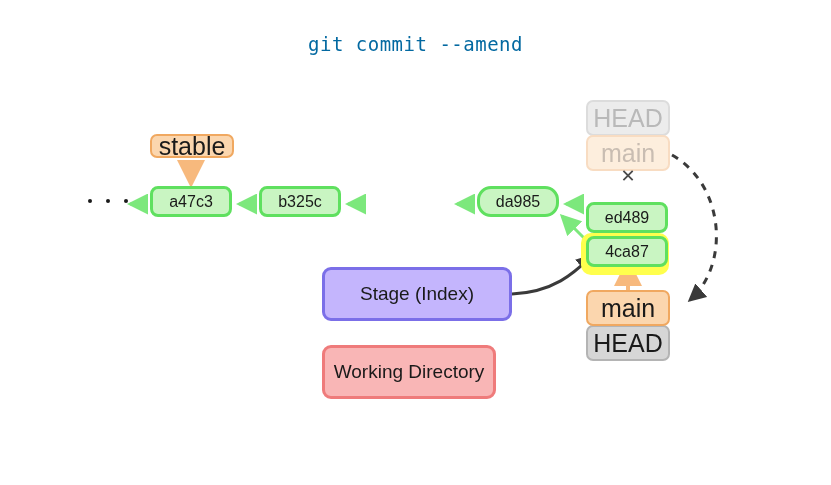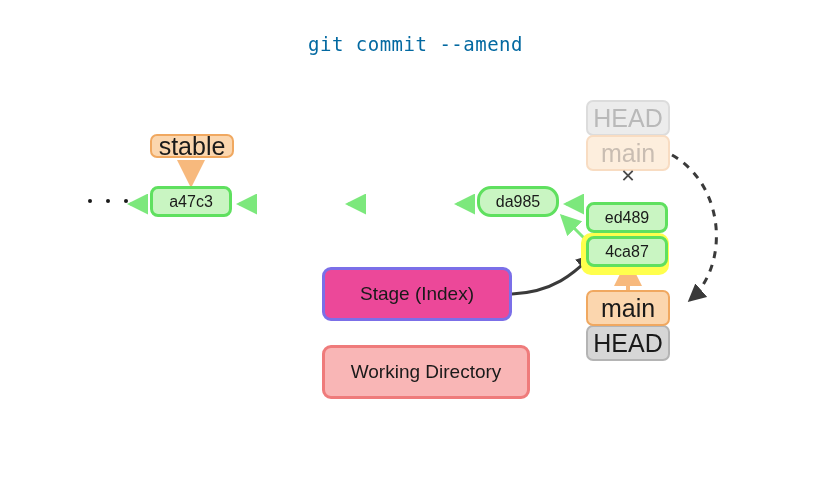--- a/index.html
+++ b/index.html
@@ -106,21 +106,21 @@
     color: #c9bdb2;
   }
 
   .zone {
     border-radius: 9px;
     font-size: 19px;
     color: #1a1a1a;
   }
 
   .zone-stage {
-    background: #ec4899;
+    background: #c4b5fd;
     border: 3px solid #7b6fe8;
   }
 
   .zone-wd {
     background: #f9b6b6;
     border: 3px solid #ef7b7b;
   }
 
   .ellipsis {
     position: absolute;
@@ -213,25 +213,26 @@
   </div>
 
   <div class="node label-box ghost-head" style="left:586px; top:100px; width:84px; height:36px;">HEAD</div>
   <div class="node label-box ghost-branch" style="left:586px; top:135px; width:84px; height:36px;">main</div>
 
   <div class="xmark">✕</div>
 
   <div class="node label-box branch" style="left:150px; top:134px; width:84px; height:24px;">stable</div>
 
   <div class="node commit" style="left:150px; top:186px;">a47c3</div>
+  <div class="node commit" style="left:259px; top:186px;">b325c</div>
   <div class="node commit" style="left:477px; top:186px;border-radius:14px;">da985</div>
   <div class="node commit" style="left:586px; top:202px;">ed489</div>
 
   <div class="highlight-glow" style="left:581px; top:233px;"></div>
   <div class="node commit commit-current" style="left:586px; top:236px;">4ca87</div>
 
   <div class="node label-box branch" style="left:586px; top:290px; width:84px; height:36px; z-index:5;">main</div>
   <div class="node label-box head" style="left:586px; top:325px; width:84px; height:36px;">HEAD</div>
 
   <div class="node zone zone-stage" style="left:322px; top:267px; width:190px; height:54px;">Stage (Index)</div>
-  <div class="node zone zone-wd" style="left:322px; top:345px; width:208px; height:54px;">Working Directory</div>
+  <div class="node zone zone-wd" style="left:322px; top:345px; width:174px; height:54px;">Working Directory</div>
 
 </div>
 
 </body></html>

